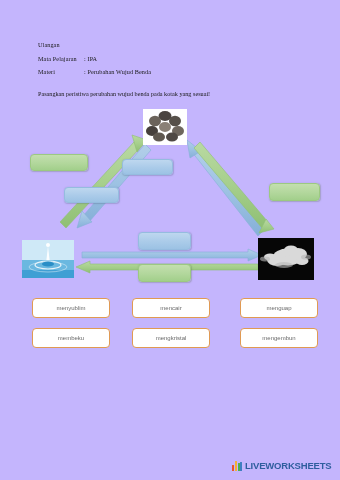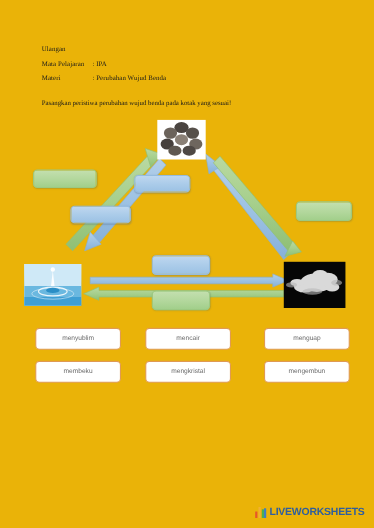--- a/index.html
+++ b/index.html
@@ -12,21 +12,21 @@
     background: #ffffff;
     font-family: "Liberation Serif", serif;
     overflow: hidden;
     position: relative;
   }
   #sheet {
     position: absolute;
     left: 0; top: 0;
     width: 340px;
     height: 480px;
-    background: #eab308;
+    background: #c4b5fd;
   }
 
   
   .hdr {
     position: absolute;
     left: 38px;
     font-size: 6.2px;
     color: #1a1a1a;
     font-family: "Liberation Serif", serif;
     white-space: pre;

